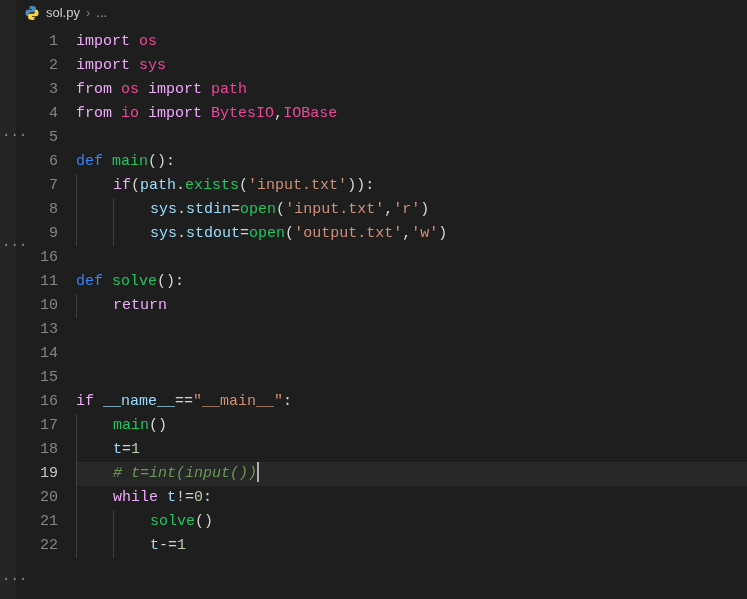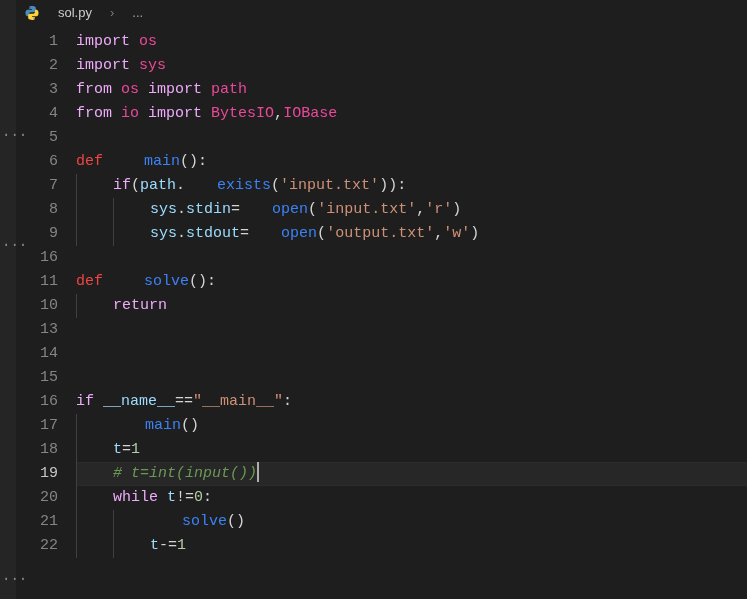--- a/index.html
+++ b/index.html
@@ -20,21 +20,21 @@
     position: absolute; left: 2px; color: #888; font-size: 14px;
     letter-spacing: 0px; line-height: 1;
   }
   .content { position: absolute; left: 16px; right: 0; top: 0; bottom: 0; display: flex; flex-direction: column; }
   .tabbar {
     height: 26px; display: flex; align-items: center;
     background: #1e1e1e; border-bottom: 1px solid #1e1e1e;
     padding-left: 8px;
   }
   .breadcrumb {
-    display: flex; align-items: center; gap: 18px;
+    display: flex; align-items: center; gap: 6px;
     color: #a0a0a0; font-family: "Segoe UI", sans-serif; font-size: 13px;
   }
   .breadcrumb .python-icon svg { vertical-align: middle; }
   .breadcrumb .chev { color: #7a7a7a; }
   .breadcrumb .dots { color: #a0a0a0; }
   .breadcrumb .filename { color: #cccccc; }
   .editor {
     flex: 1; display: flex; position: relative; padding-top: 4px;
   }
   .gutter {
@@ -61,22 +61,22 @@
     position: relative; z-index: 1;
   }
   .cursor {
     display: inline-block; width: 2px; height: 20px;
     background: #aeafad; vertical-align: middle; margin-left: 0px;
     position: relative; top: -1px;
   }
   
   .tk-kw   { color: #f0abfc; }
   .tk-mod  { color: #ec4899; }
-  .tk-fn   { color: #3b82f6; font-weight: normal; margin-left: 32px; }
-  .tk-def  { color: #ef4444; }
+  .tk-fn   { color: #22c55e; font-weight: normal; }
+  .tk-def  { color: #3b82f6; }
   .tk-var  { color: #9cdcfe; }
   .tk-str  { color: #ce9178; }
   .tk-num  { color: #b5cea8; }
   .tk-pun  { color: #d4d4d4; }
   .tk-op   { color: #d4d4d4; }
   .tk-cmt  { color: #6a9955; font-style: italic; }
 </style>
 </head>
 <body>
 

